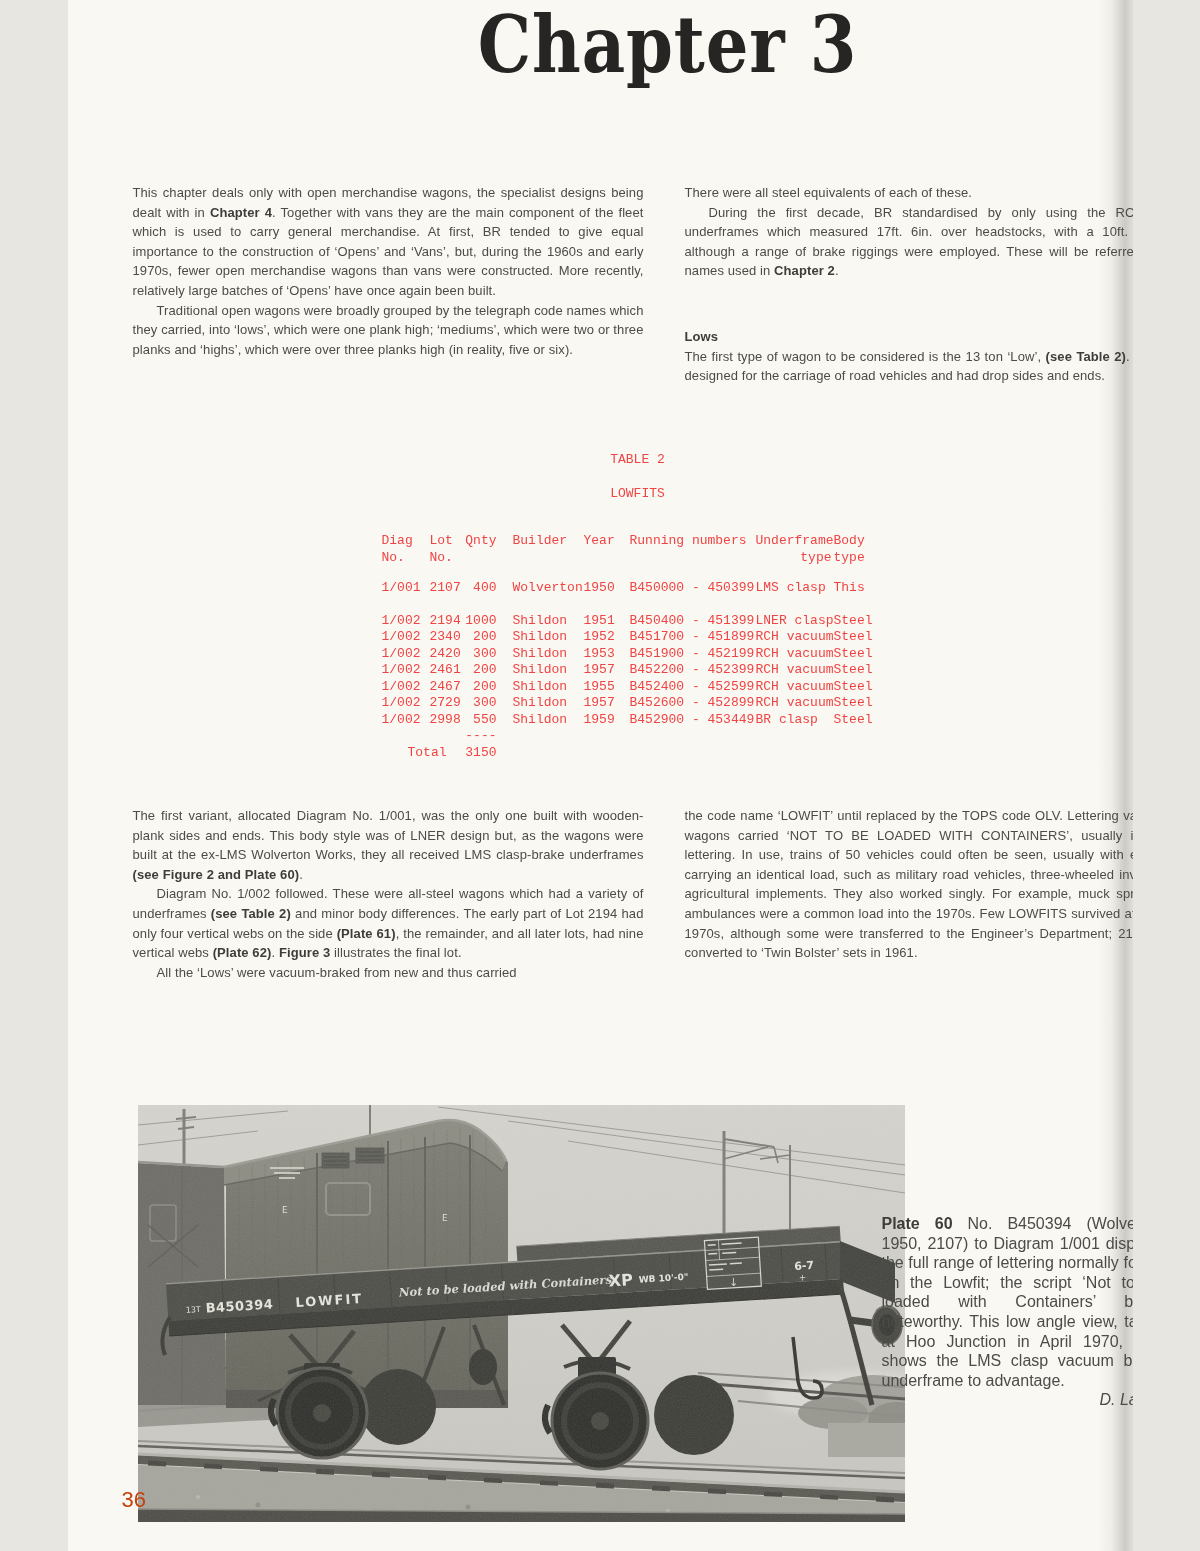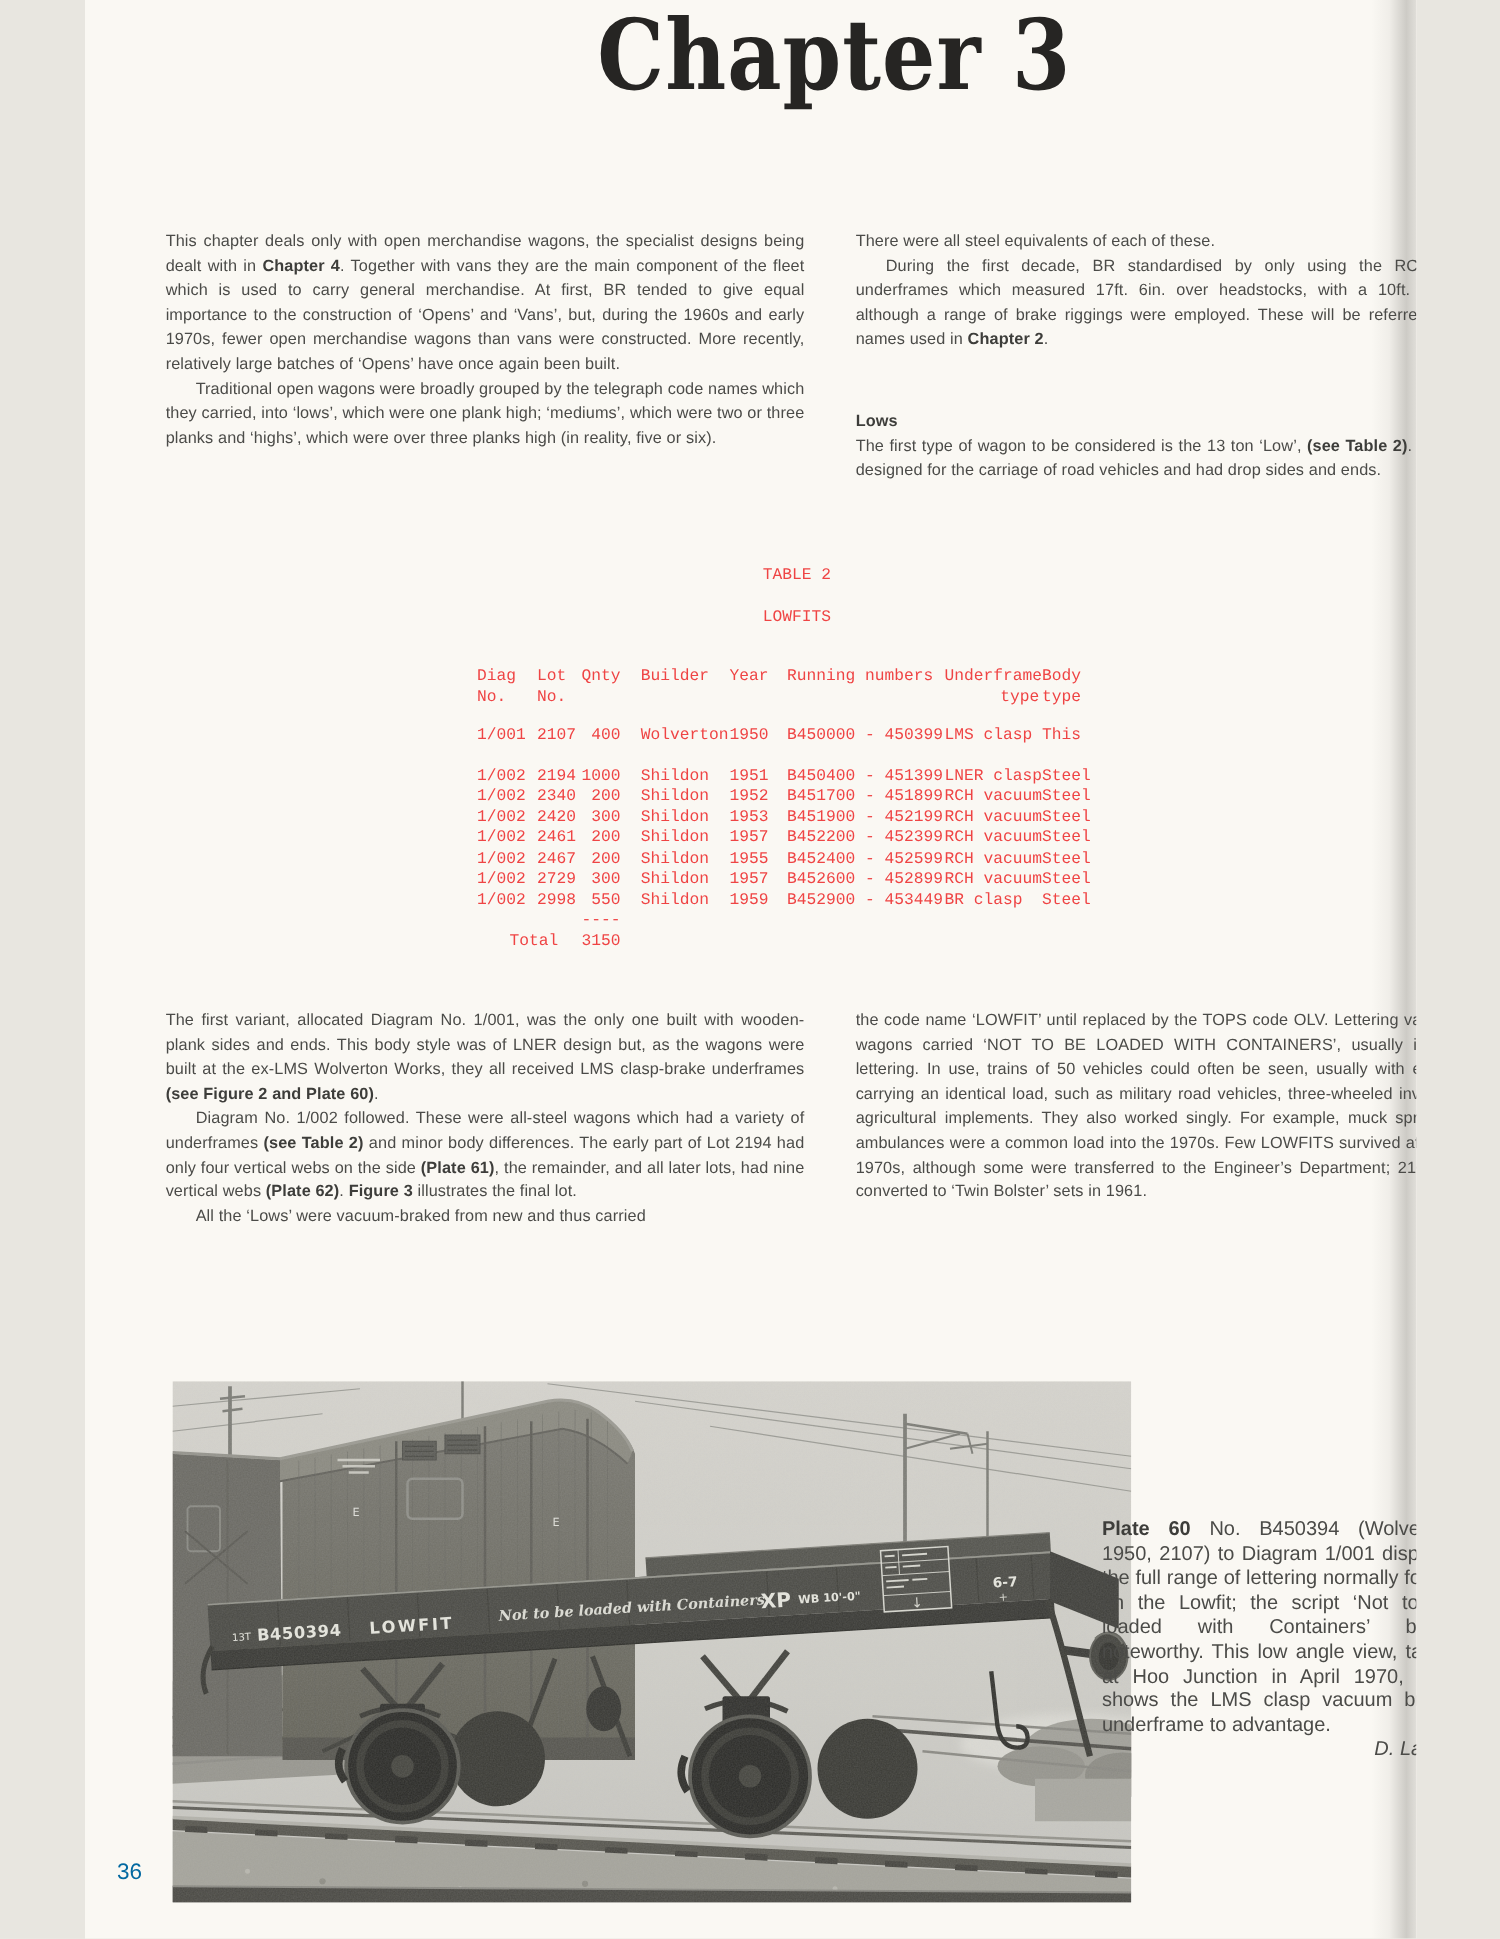--- a/index.html
+++ b/index.html
@@ -46,21 +46,21 @@
   .t-total .total-label { position:relative; left:-22px;text-align:right; }
 
   .photo-wrap { position:absolute; left:70px; top:1105px; width:767px; height:417px; }
   .photo-wrap svg { display:block; }
 
   .caption { position:absolute; left:814px; top:1214px; width:282px;
     font-size:16px; line-height:19.6px; color:#4b4b48; text-align:justify; }
   .caption b { font-weight:bold; color:#3d3d3a; }
   .credit { text-align:right; font-style:italic; }
 
-  .page-num { position:absolute; left:26px; top:1487px; font-size:18px; color:#0369a1; }
+  .page-num { position:absolute; left:54px; top:1487px; font-size:22px; color:#c2410c; }
 </style>
 </head>
 <body>
 
 <div class="page">
 
   <div class="gutter"></div>
 
   <h1 class="title"><span class="cond">Chapter 3</span></h1>
 

